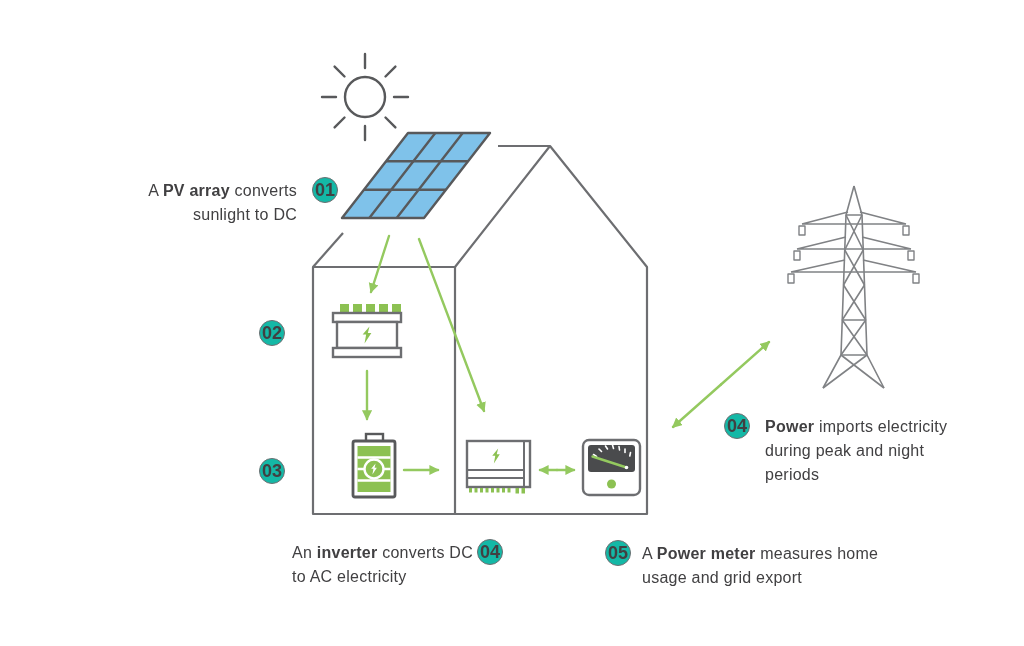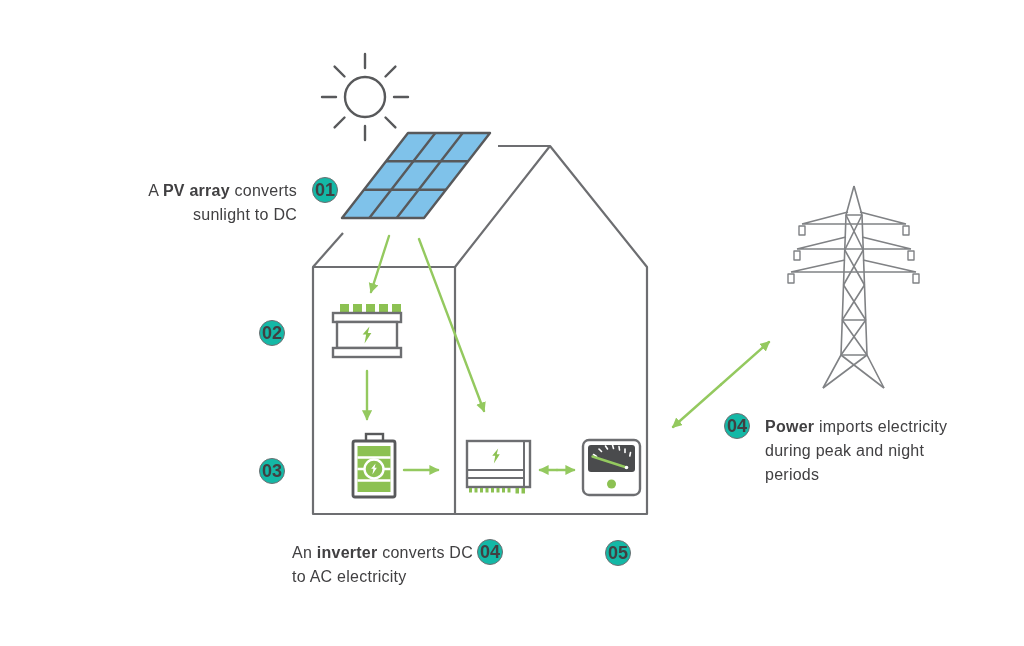--- a/index.html
+++ b/index.html
@@ -169,19 +169,22 @@
   <div class="badge" style="left:259px;top:320px;">02</div>
 
   <div class="badge" style="left:259px;top:458px;">03</div>
 
   <div class="label" style="left:292px;top:541px;width:186px;">
     <span>An </span><b>inverter</b><span> converts DC to AC electricity</span>
   </div>
   <div class="badge" style="left:477px;top:539px;">04</div>
 
   <div class="badge" style="left:605px;top:540px;">05</div>
+  <div class="label" style="left:642px;top:542px;width:240px;">
+    <span>A </span><b>Power meter</b><span> measures home usage and grid export</span>
+  </div>
 
   <div class="badge" style="left:724px;top:413px;">04</div>
   <div class="label" style="left:765px;top:415px;width:214px;">
     <span></span><b>Power</b><span> imports electricity during peak and night periods</span>
   </div>
 
 </div>
 
 </body></html>

